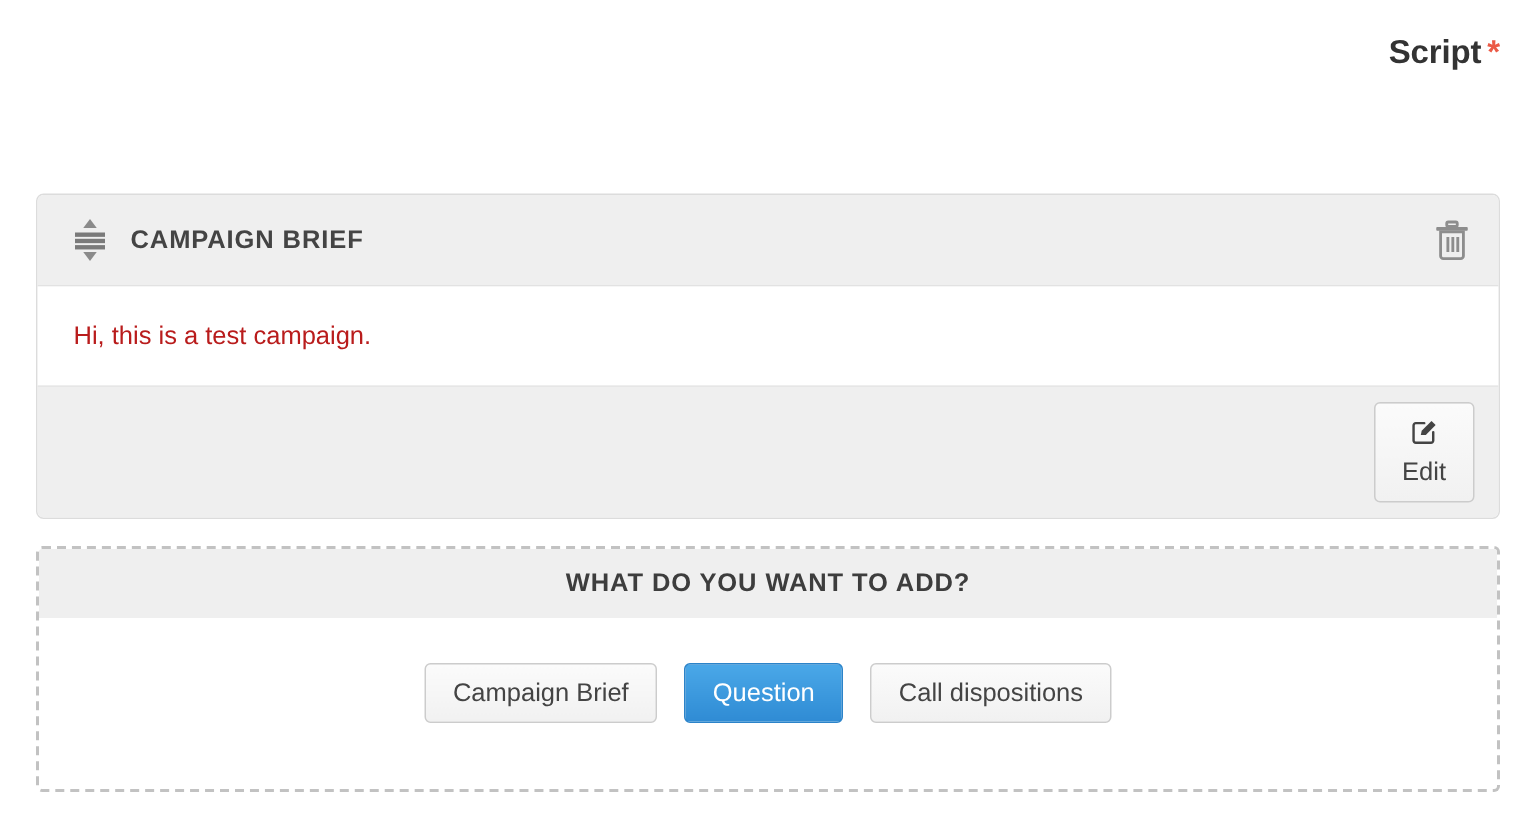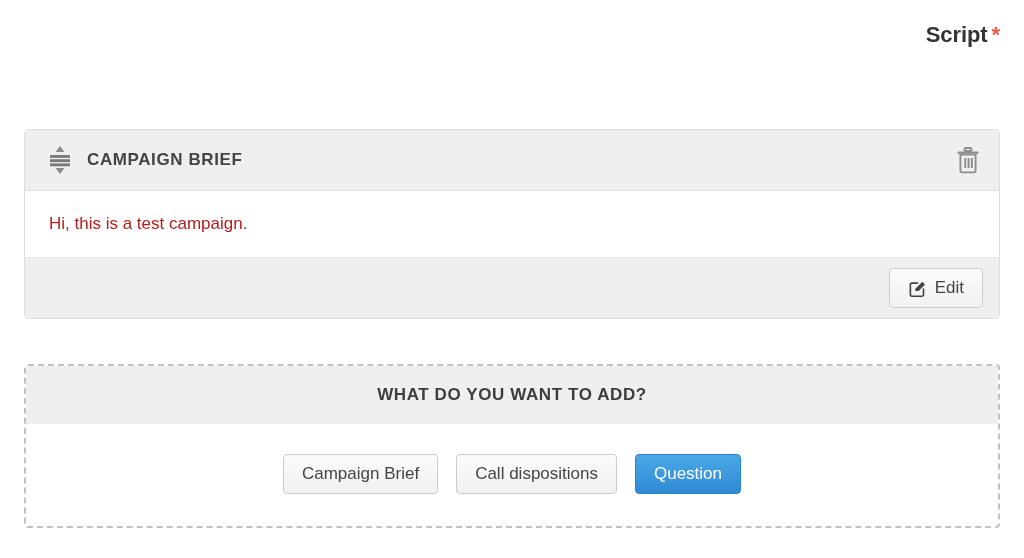--- a/index.html
+++ b/index.html
@@ -162,20 +162,21 @@
     background: linear-gradient(to bottom, #fbfbfb 0%, #f1f1f1 100%);
     border: 1px solid #cccccc;
     border-radius: 4px;
     padding: 9px 18px;
     cursor: pointer;
     line-height: 20px;
     display: inline-flex;
     align-items: center;
     gap: 8px;
     white-space: nowrap;
+    flex-direction: column;
   }
 
   .edit-icon {
     width: 19px;
     height: 19px;
     flex: none;
     display: block;
   }
 
   
@@ -185,21 +186,21 @@
     top: 364px;
     width: 976px;
     height: 164px;
     border: 2px dashed #c2c2c2;
     border-radius: 4px;
     background: #ffffff;
     box-sizing: border-box;
     overflow: hidden;
   }
   .add-panel-header {
-    height: 58px;
+    height: 46px;
     background: #efefef;
     display: flex;
     align-items: center;
     justify-content: center;
     box-sizing: border-box;
   }
   .add-panel-title {
     font-size: 17px;
     font-weight: bold;
     color: #3d3d3d;
@@ -270,22 +271,22 @@
   </div>
 
   <div class="add-panel">
     <div class="add-panel-header">
       <span class="add-panel-title">WHAT DO YOU WANT TO ADD?</span>
     </div>
     <div class="add-panel-body">
       <button class="btn">
         <span>Campaign Brief</span>
       </button>
+      <button class="btn btn-primary">
+        <span>Question</span>
+      </button>
       <button class="btn">
         <span>Call dispositions</span>
       </button>
-      <button class="btn btn-primary">
-        <span>Question</span>
-      </button>
     </div>
   </div>
 
 </div>
 
 </body></html>

